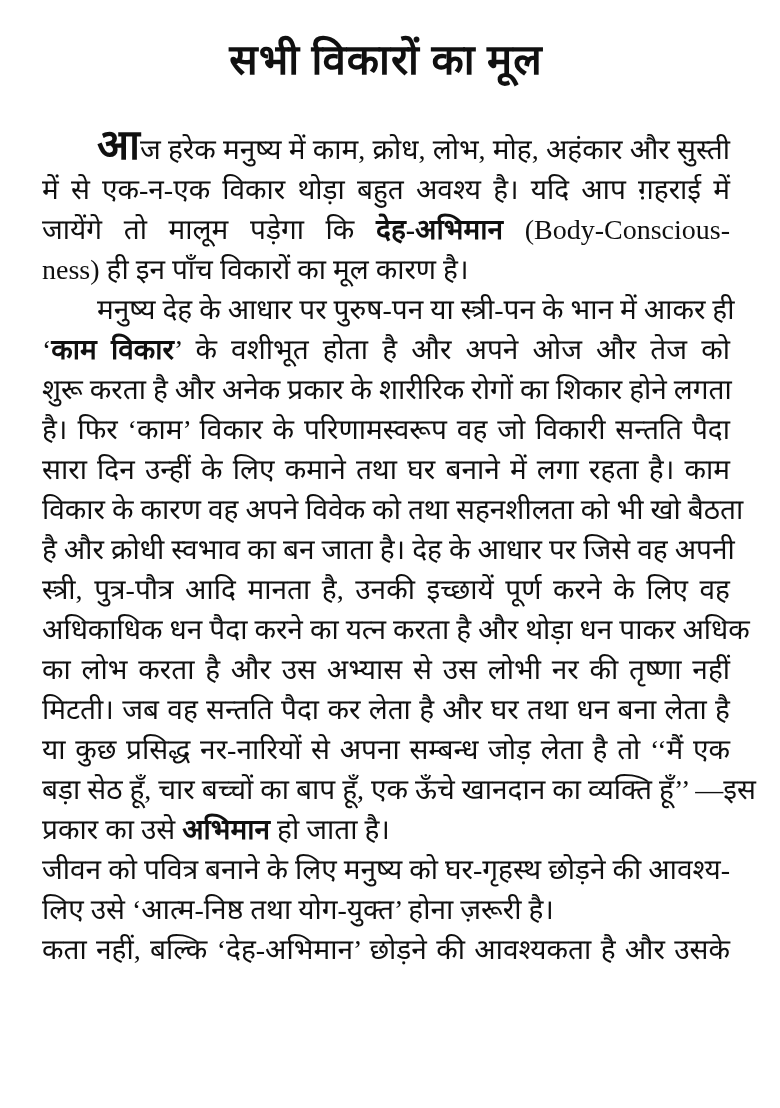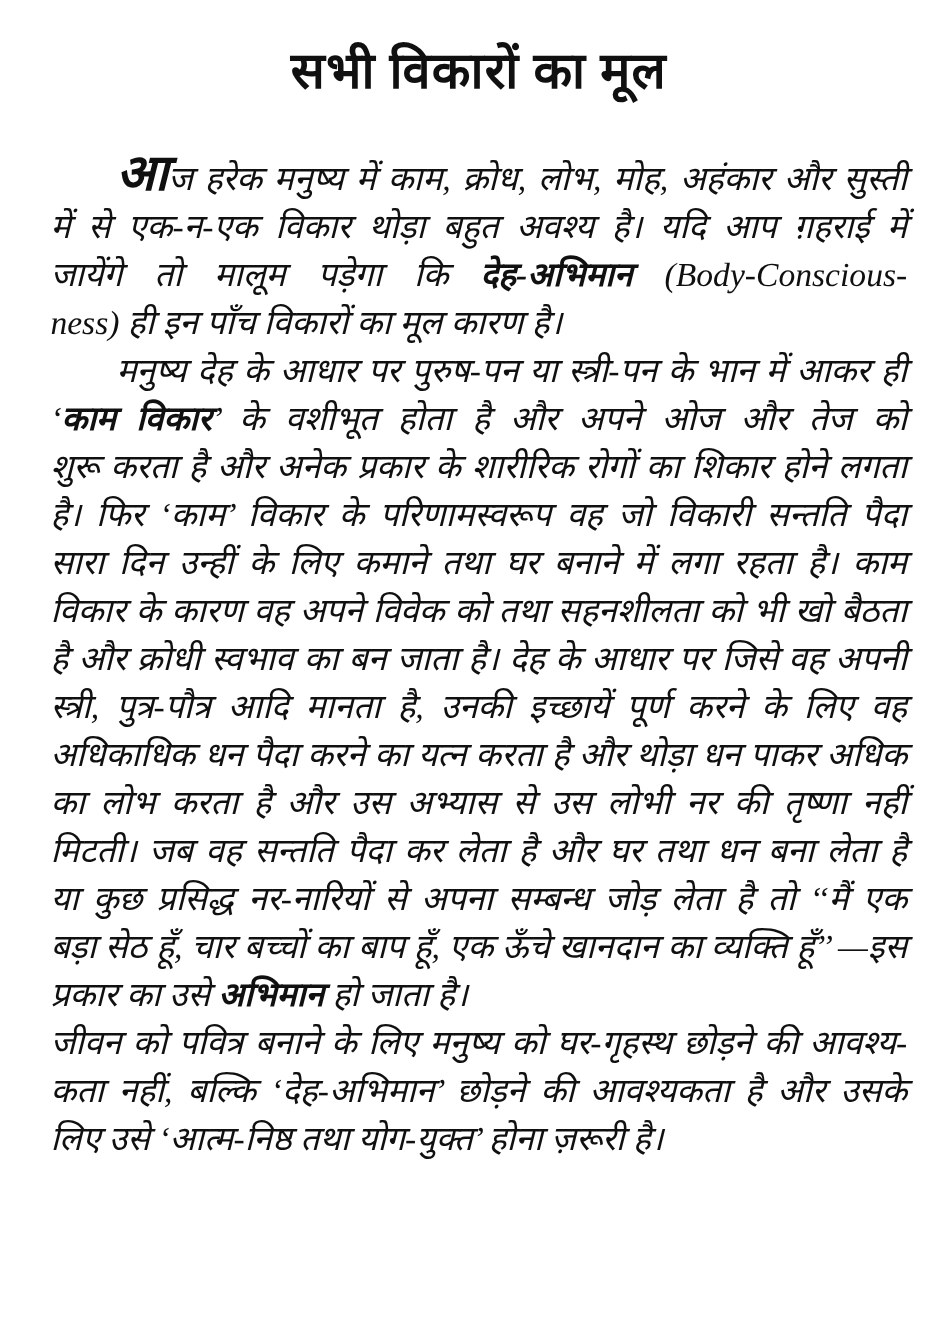--- a/index.html
+++ b/index.html
@@ -9,42 +9,41 @@
   }
   .page {
     position: relative;
     width: 780px;
     height: 996px;
     background: #ffffff;
     color: #101010;
     font-family: "Liberation Serif", "DejaVu Serif", serif;
     overflow: hidden;
     box-sizing: border-box;
-    padding: 34px 24px 0 42px;
+    padding: 34px 50px 0 42px;
   }
   .title {
     margin: 0 0 44px 0;
     text-align: center;
     font-size: 42px;
     line-height: 52px;
     font-weight: 700;
     letter-spacing: 1px;
   }
   .doc-body {
     font-size: 28px;
     line-height: 40px;
   }
   .line {
     height: 40px;
     white-space: nowrap;
     text-align: justify;
     text-align-last: justify;
     text-justify: inter-word;
     overflow: visible;
-    font-style: italic;
   }
   .line.last {
     text-align-last: left;
   }
   .line.first {
     padding-left: 55px;
   }
   .bold {
     font-weight: 700;
   }
@@ -72,16 +71,16 @@
       <div class="line"><span>विकार के कारण वह अपने विवेक को तथा सहनशीलता को भी खो बैठता</span></div>
       <div class="line"><span>है और क्रोधी स्वभाव का बन जाता है। देह के आधार पर जिसे वह अपनी</span></div>
       <div class="line"><span>स्त्री, पुत्र-पौत्र आदि मानता है, उनकी इच्छायें पूर्ण करने के लिए वह</span></div>
       <div class="line"><span>अधिकाधिक धन पैदा करने का यत्न करता है और थोड़ा धन पाकर अधिक</span></div>
       <div class="line"><span>का लोभ करता है और उस अभ्यास से उस लोभी नर की तृष्णा नहीं</span></div>
       <div class="line"><span>मिटती। जब वह सन्तति पैदा कर लेता है और घर तथा धन बना लेता है</span></div>
       <div class="line"><span>या कुछ प्रसिद्ध नर-नारियों से अपना सम्बन्ध जोड़ लेता है तो ‘‘मैं एक</span></div>
       <div class="line"><span>बड़ा सेठ हूँ, चार बच्चों का बाप हूँ, एक ऊँचे खानदान का व्यक्ति हूँ’’ —इस</span></div>
       <div class="line last"><span>प्रकार का उसे </span><span class="bold">अभिमान</span><span> हो जाता है।</span></div>
       <div class="line"><span>जीवन को पवित्र बनाने के लिए मनुष्य को घर-गृहस्थ छोड़ने की आवश्य-</span></div>
+      <div class="line last"><span>लिए उसे ‘आत्म-निष्ठ तथा योग-युक्त’ होना ज़रूरी है।</span></div>
       <div class="line"><span>कता नहीं, बल्कि ‘देह-अभिमान’ छोड़ने की आवश्यकता है और उसके</span></div>
-      <div class="line last"><span>लिए उसे ‘आत्म-निष्ठ तथा योग-युक्त’ होना ज़रूरी है।</span></div>
     </div>
 </div>
 
 </body></html>

